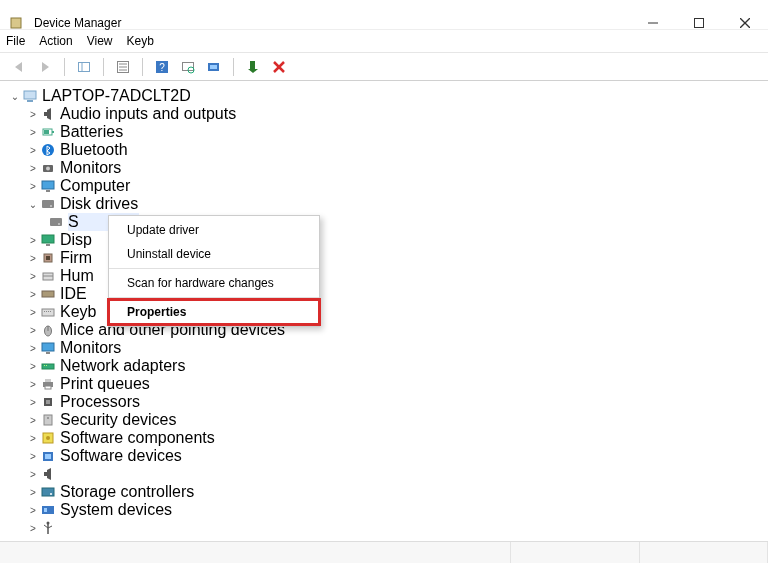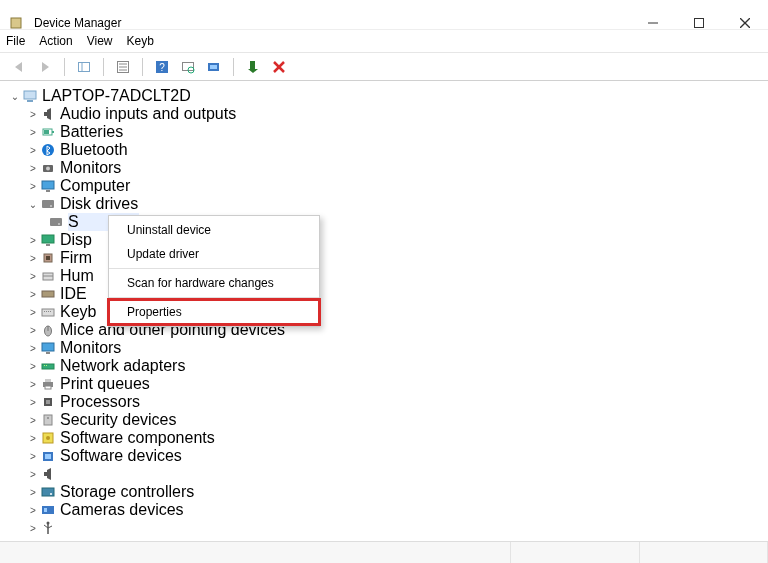--- a/index.html
+++ b/index.html
@@ -99,21 +99,21 @@
     box-shadow: 3px 3px 6px rgba(0,0,0,0.2);
     padding: 2px 0;
     z-index: 5;
   }
   .cm-item {
     padding: 5px 18px;
     font-size: 12px;
   }
   .cm-sep { height: 1px; background: #e0e0e0; margin: 2px 0; }
   .cm-highlight {
-    font-weight: normal;
+    font-weight: bold;
     outline: 3px solid #d92b2b;
     outline-offset: -1px;
   }
   
   .statusbar {
     position: absolute;
     bottom: 0;
     left: 0;
     right: 0;
     height: 22px;
@@ -304,22 +304,22 @@
         <div class="tree-row indent-2">
           <span class="ticon">
             <svg width="14" height="14">
               <rect x="1" y="3" width="12" height="8" rx="1" fill="#888"></rect>
               <circle cx="10" cy="9" r="1" fill="#ccc"></circle>
             </svg>
           </span>
           <span class="tlabel child-selected">S</span>
         </div>
         <div class="context-menu">
+          <div class="cm-item">Update driver</div>
           <div class="cm-item">Uninstall device</div>
-          <div class="cm-item">Update driver</div>
           <div class="cm-sep"></div>
           <div class="cm-item">Scan for hardware changes</div>
           <div class="cm-sep"></div>
           <div class="cm-item cm-highlight">Properties</div>
         </div>
       </div>
       <div class="tree-row indent-1">
         <span class="tc">&gt;</span>
         <span class="ticon">
           <svg width="14" height="14">
@@ -473,21 +473,21 @@
         <span class="tlabel">Storage controllers</span>
       </div>
       <div class="tree-row indent-1">
         <span class="tc">&gt;</span>
         <span class="ticon">
           <svg width="14" height="14">
             <rect x="1" y="3" width="12" height="8" fill="#3b78c4"></rect>
             <rect x="3" y="5" width="3" height="4" fill="#9cf"></rect>
           </svg>
         </span>
-        <span class="tlabel">Cameras devices</span>
+        <span class="tlabel">System devices</span>
       </div>
       <div class="tree-row indent-1">
         <span class="tc">&gt;</span>
         <span class="ticon">
           <svg width="14" height="14">
             <line x1="7" y1="1" x2="7" y2="13" stroke="#555" stroke-width="1.5"></line>
             <circle cx="7" cy="2" r="1.5" fill="#555"></circle>
             <line x1="7" y1="7" x2="3" y2="4" stroke="#555"></line>
             <line x1="7" y1="7" x2="11" y2="5" stroke="#555"></line>
           </svg>

